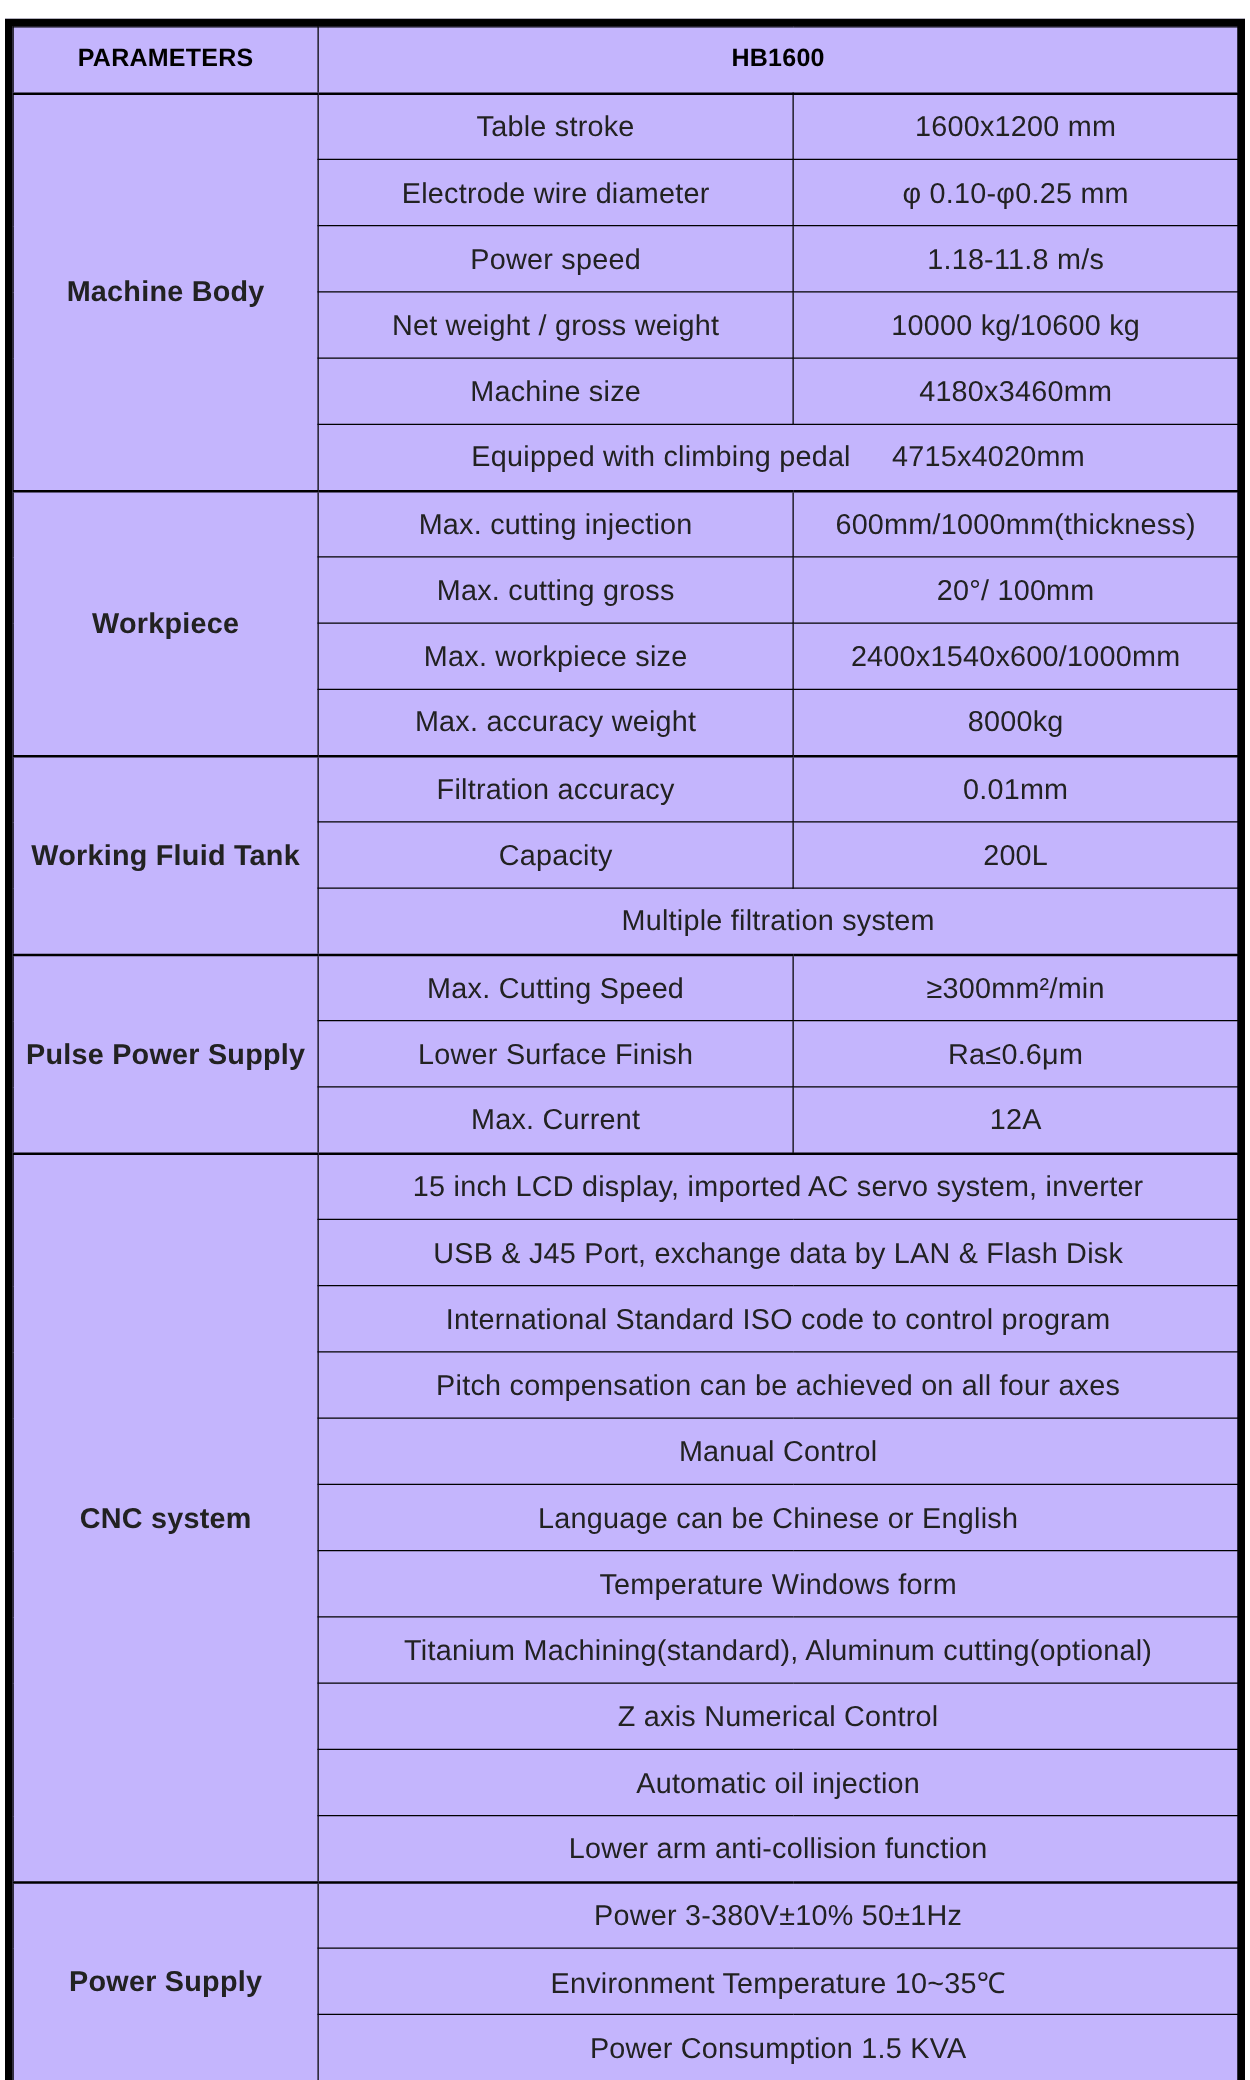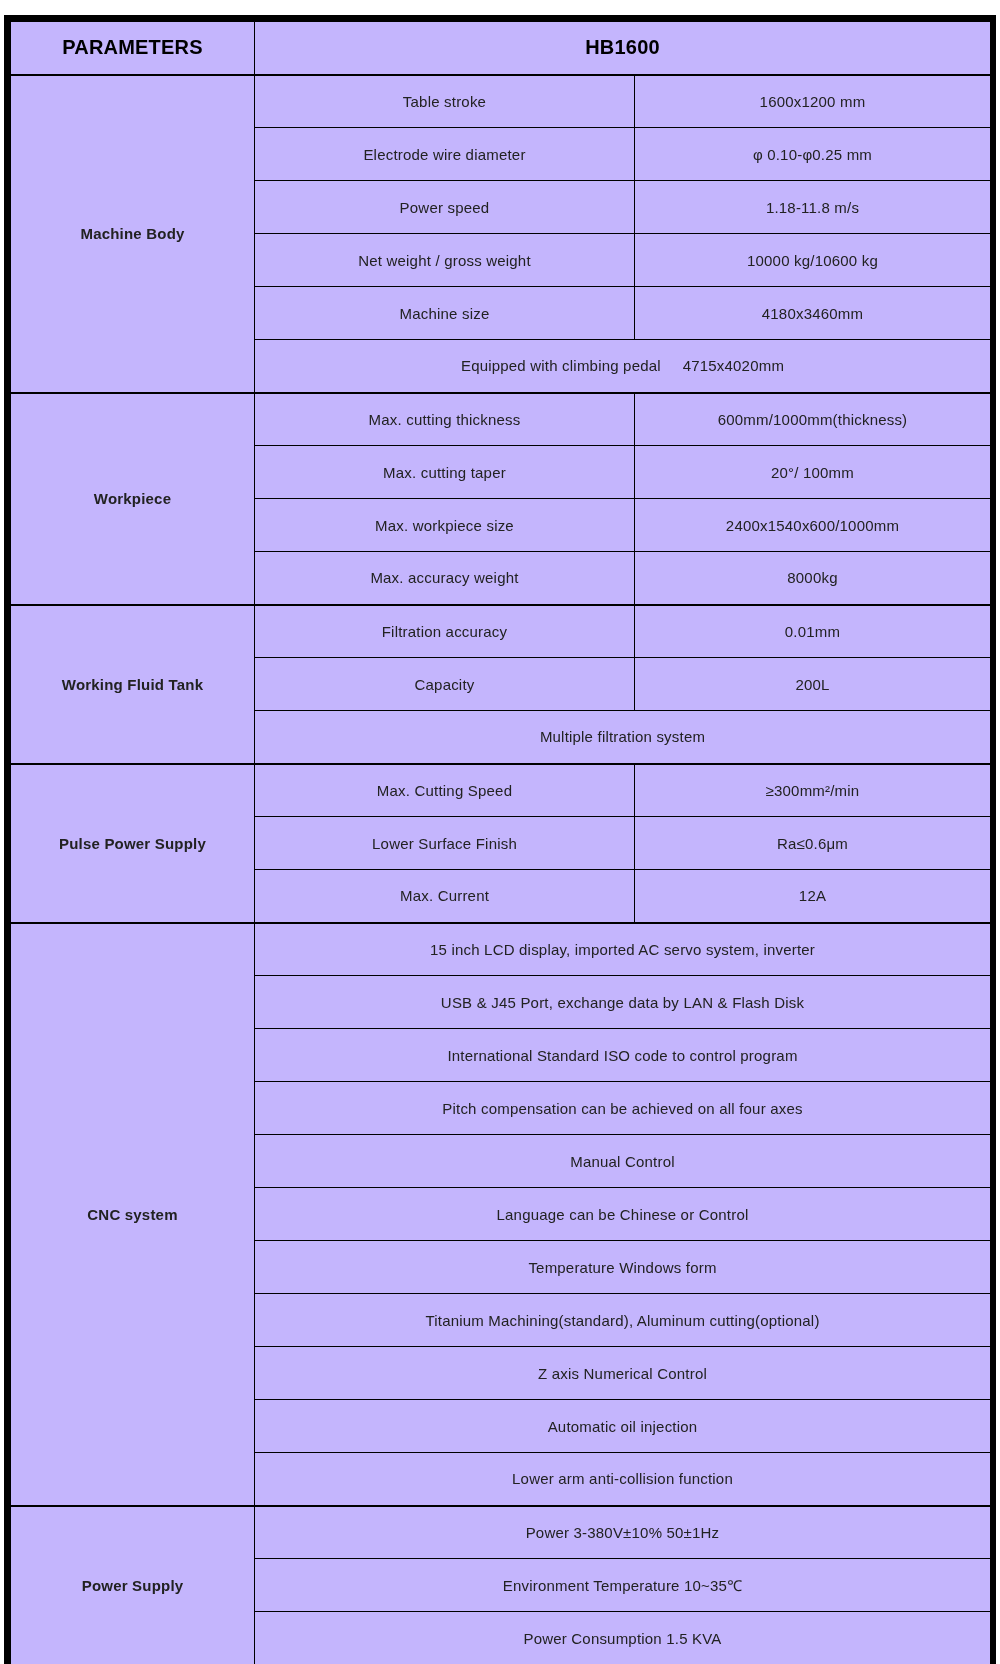--- a/index.html
+++ b/index.html
@@ -23,21 +23,21 @@
     border-collapse: collapse;
     table-layout: fixed;
     width: 980px;
     height: 1643px;
   }
   table.spec td {
     border: 1px solid #000000;
     text-align: center;
     vertical-align: middle;
     padding: 0 6px;
-    font-size: 15px;
+    font-size: 23px;
     color: #222222;
     letter-spacing: 0.2px;
     overflow: hidden;
   }
   table.spec tr { height: 53px; }
   
   tr.head td {
     font-weight: bold;
     font-size: 20px;
     color: #000000;
@@ -89,25 +89,25 @@
     <tr>
       <td>Machine size</td>
       <td>4180x3460mm</td>
     </tr>
     <tr>
       <td colspan="2">Equipped with climbing pedal&nbsp;&nbsp;&nbsp;&nbsp;&nbsp;4715x4020mm</td>
     </tr>
 
     <tr class="sec">
       <td class="s" rowspan="4">Workpiece</td>
-      <td>Max. cutting thickness</td>
+      <td>Max. cutting injection</td>
       <td>600mm/1000mm(thickness)</td>
     </tr>
     <tr>
-      <td>Max. cutting taper</td>
+      <td>Max. cutting gross</td>
       <td>20°/ 100mm</td>
     </tr>
     <tr>
       <td>Max. workpiece size</td>
       <td>2400x1540x600/1000mm</td>
     </tr>
     <tr>
       <td>Max. accuracy weight</td>
       <td>8000kg</td>
     </tr>
@@ -149,21 +149,21 @@
     <tr>
       <td colspan="2">International Standard ISO code to control program</td>
     </tr>
     <tr>
       <td colspan="2">Pitch compensation can be achieved on all four axes</td>
     </tr>
     <tr>
       <td colspan="2">Manual Control</td>
     </tr>
     <tr>
-      <td colspan="2">Language can be Chinese or Control</td>
+      <td colspan="2">Language can be Chinese or English</td>
     </tr>
     <tr>
       <td colspan="2">Temperature Windows form</td>
     </tr>
     <tr>
       <td colspan="2">Titanium Machining(standard), Aluminum cutting(optional)</td>
     </tr>
     <tr>
       <td colspan="2">Z axis Numerical Control</td>
     </tr>

